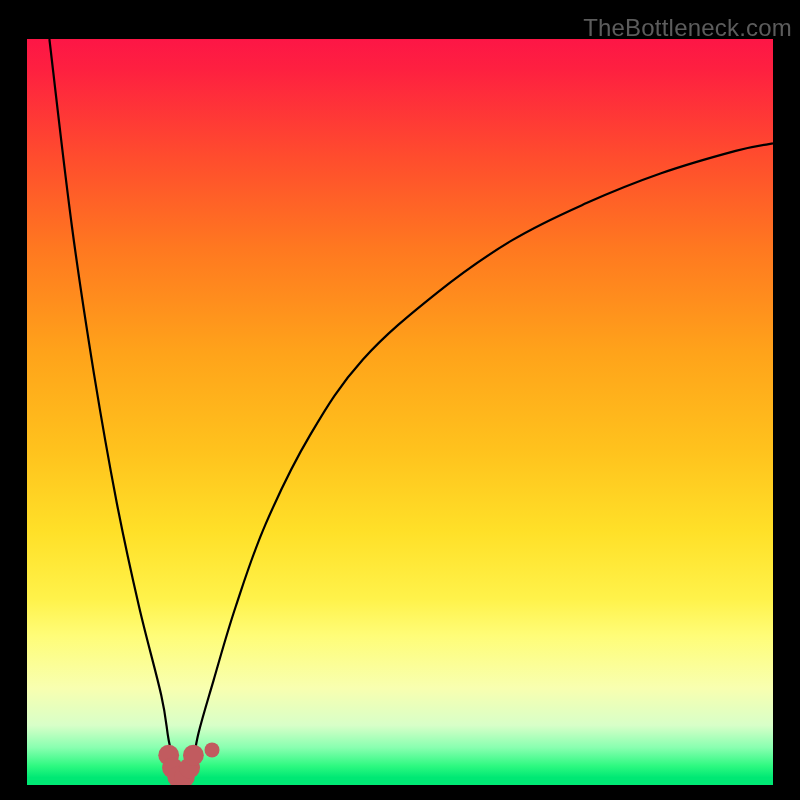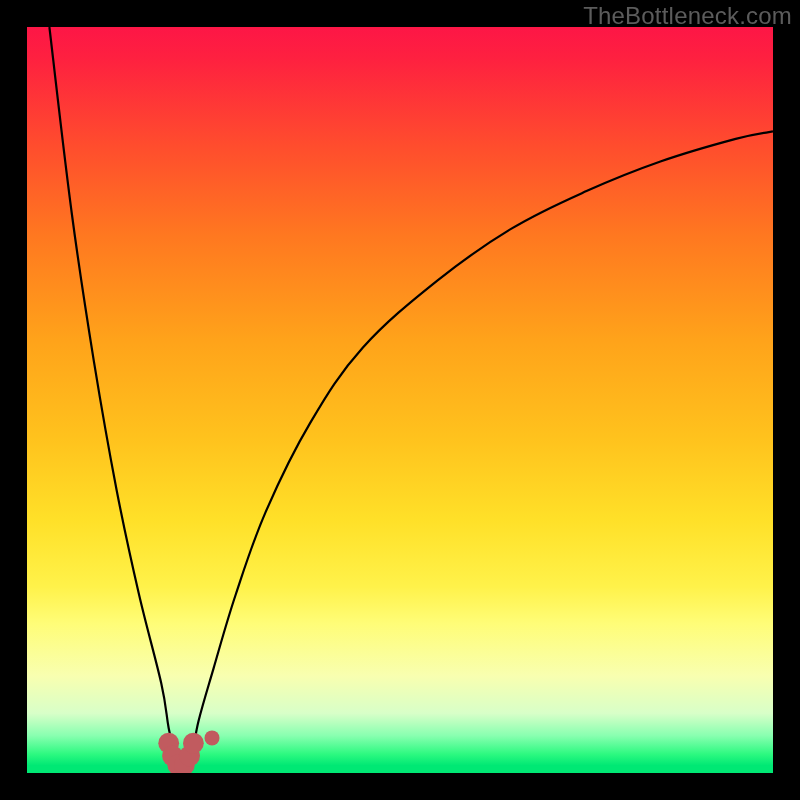--- a/index.html
+++ b/index.html
@@ -6,21 +6,21 @@
     margin: 0;
     padding: 0;
     width: 800px;
     height: 800px;
     background: #000;
     overflow: hidden;
     font-family: Arial, Helvetica, sans-serif;
   }
   .frame {
     position: absolute;
-    top: 0;
+    top: 12px;
     left: 0;
     width: 800px;
     height: 612px;
     background: #000;
   }
   .plot-area {
     position: absolute;
     top: 27px;
     left: 27px;
     width: 746px;

